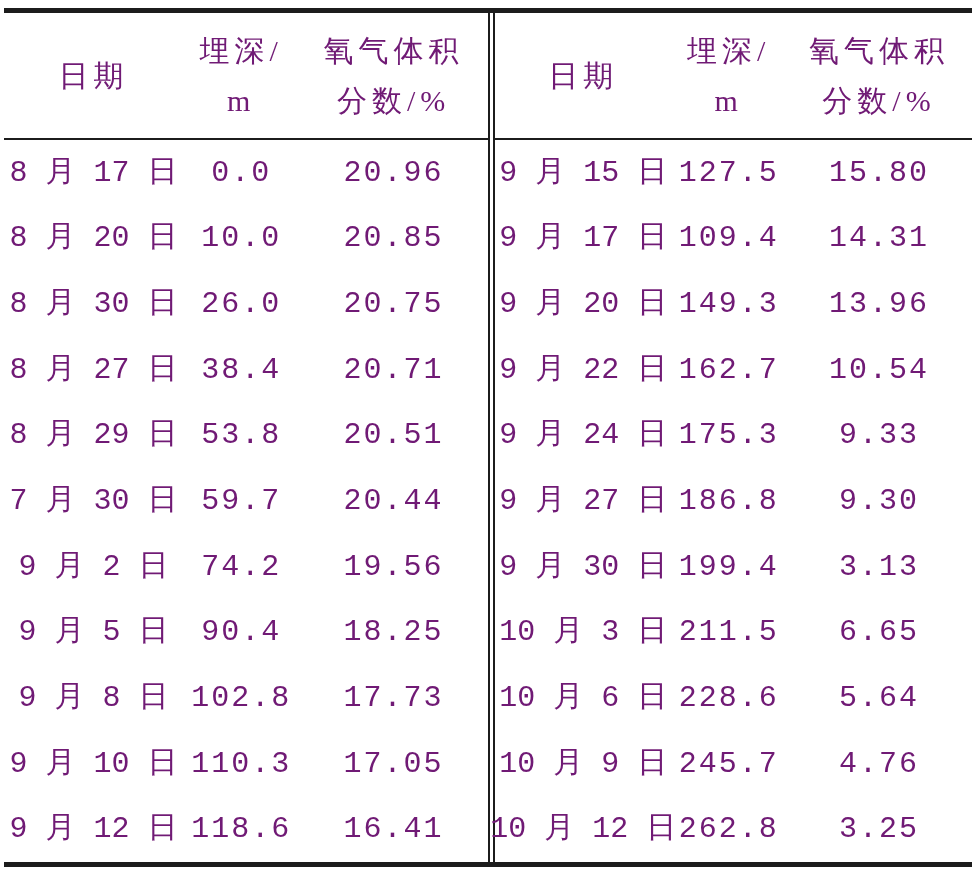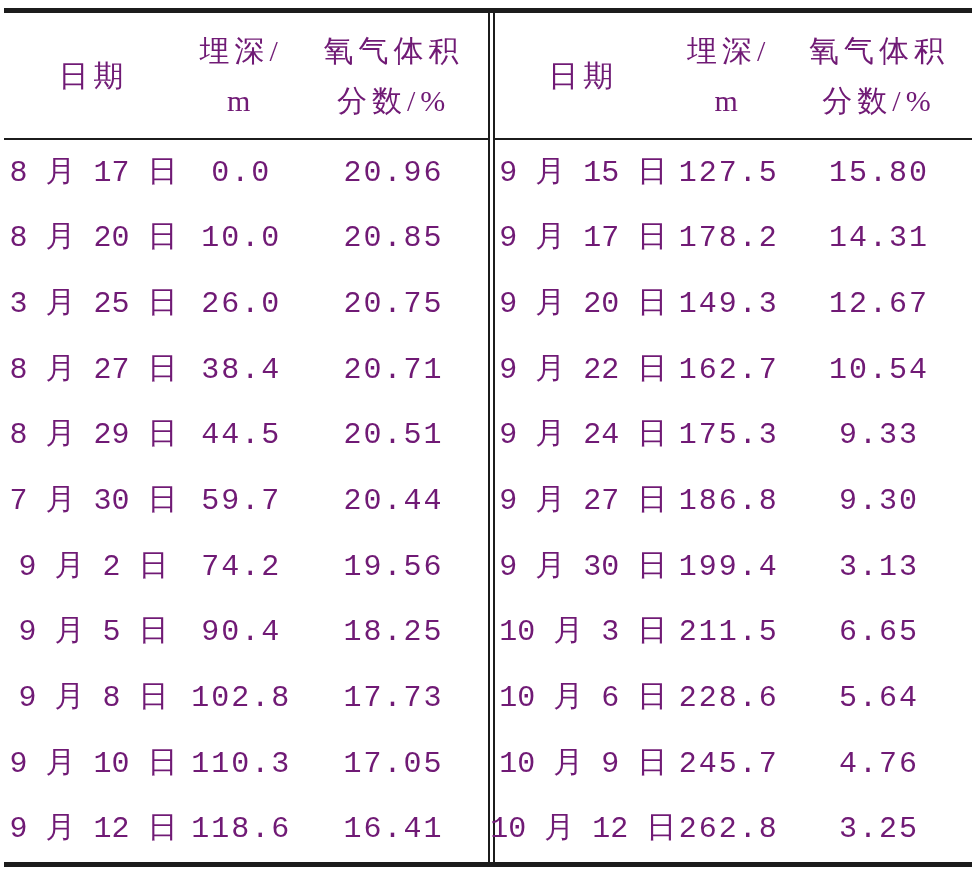--- a/index.html
+++ b/index.html
@@ -56,32 +56,32 @@
           <div class="cell">8 月 17 日</div>
           <div class="cell num">0.0</div>
           <div class="cell num">20.96</div>
         </div>
         <div class="row">
           <div class="cell">8 月 20 日</div>
           <div class="cell num">10.0</div>
           <div class="cell num">20.85</div>
         </div>
         <div class="row">
-          <div class="cell">3 月 25 日</div>
+          <div class="cell">8 月 30 日</div>
           <div class="cell num">26.0</div>
           <div class="cell num">20.75</div>
         </div>
         <div class="row">
           <div class="cell">8 月 27 日</div>
           <div class="cell num">38.4</div>
           <div class="cell num">20.71</div>
         </div>
         <div class="row">
           <div class="cell">8 月 29 日</div>
-          <div class="cell num">44.5</div>
+          <div class="cell num">53.8</div>
           <div class="cell num">20.51</div>
         </div>
         <div class="row">
           <div class="cell">7 月 30 日</div>
           <div class="cell num">59.7</div>
           <div class="cell num">20.44</div>
         </div>
         <div class="row">
           <div class="cell">9 月 2 日</div>
           <div class="cell num">74.2</div>
@@ -123,27 +123,27 @@
         </div>
       </div>
       <div class="rows">
         <div class="row">
           <div class="cell">9 月 15 日</div>
           <div class="cell num">127.5</div>
           <div class="cell num">15.80</div>
         </div>
         <div class="row">
           <div class="cell">9 月 17 日</div>
-          <div class="cell num">178.2</div>
+          <div class="cell num">109.4</div>
           <div class="cell num">14.31</div>
         </div>
         <div class="row">
           <div class="cell">9 月 20 日</div>
           <div class="cell num">149.3</div>
-          <div class="cell num">12.67</div>
+          <div class="cell num">13.96</div>
         </div>
         <div class="row">
           <div class="cell">9 月 22 日</div>
           <div class="cell num">162.7</div>
           <div class="cell num">10.54</div>
         </div>
         <div class="row">
           <div class="cell">9 月 24 日</div>
           <div class="cell num">175.3</div>
           <div class="cell num">9.33</div>

